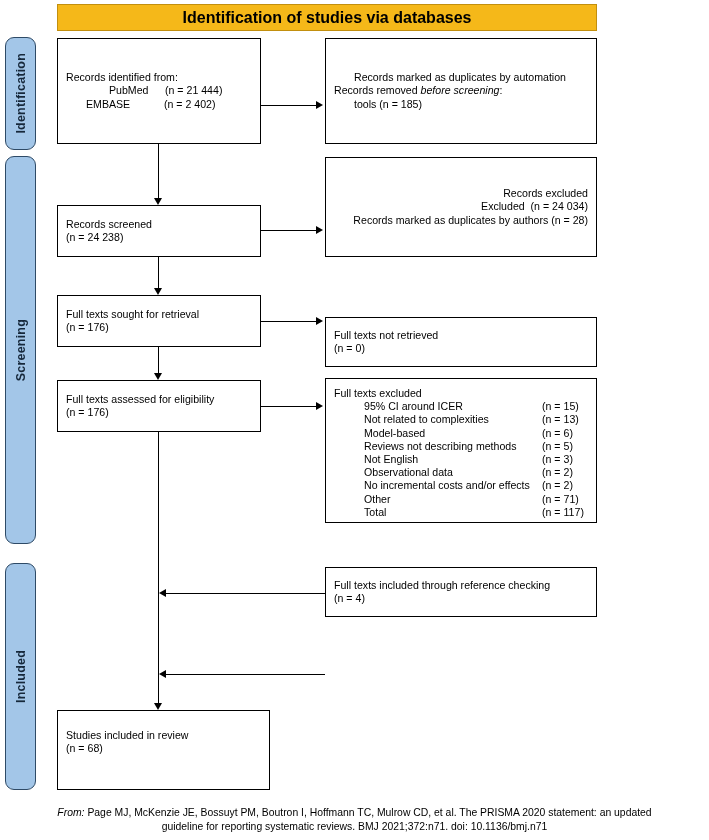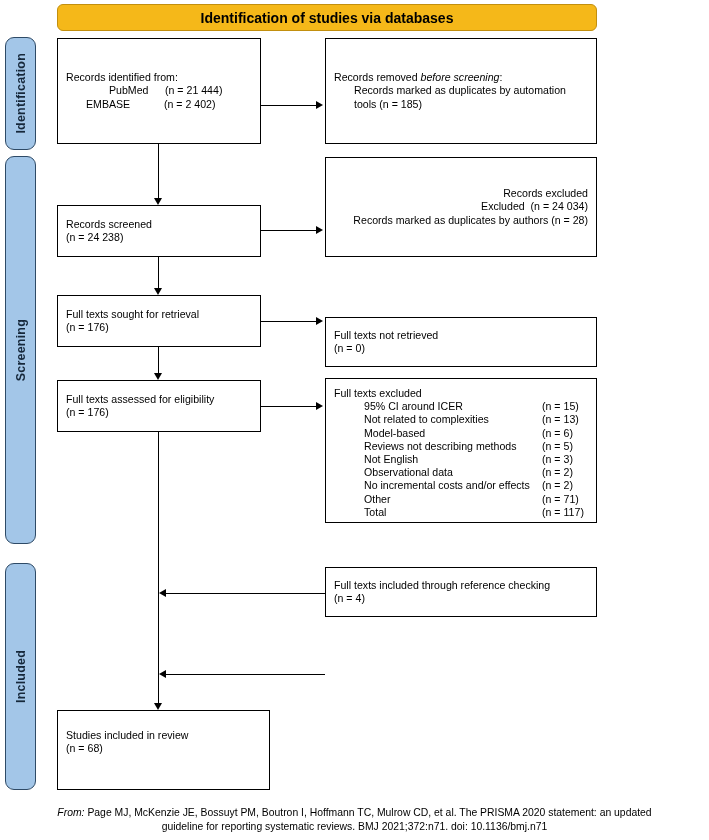--- a/index.html
+++ b/index.html
@@ -38,27 +38,27 @@
     letter-spacing: 0.2px;
     color: #16283b;
     white-space: nowrap;
   }
 
   
   .banner {
     position: absolute;
     background: #f5b819;
     border: 1.2px solid #c28f0e;
-    border-radius: 6px;
+    border-radius: 0;
     box-sizing: border-box;
     display: flex;
     align-items: center;
     justify-content: center;
     font-weight: bold;
-    font-size: 14px;
+    font-size: 16px;
     color: #000000;
   }
 
   
   .box {
     position: absolute;
     background: #ffffff;
     border: 1.5px solid #000000;
     box-sizing: border-box;
     display: flex;
@@ -153,22 +153,22 @@
       <span class="k" style="width:56px;margin-left:23px;">PubMed</span>
       <span class="v">(n = 21 444)</span>
     </div>
     <div class="kv" style="padding-left:20px;">
       <span class="k" style="width:78px;">EMBASE</span>
       <span class="v">(n = 2 402)</span>
     </div>
   </div>
 
   <div class="box" style="left:325px; top:38px; width:272px; height:106px;">
+    <div class="line indent">Records marked as duplicates by automation</div>
     <div class="line"><span>Records removed </span><span class="ital">before screening</span><span>:</span></div>
-    <div class="line indent">Records marked as duplicates by automation</div>
     <div class="line indent">tools (n = 185)</div>
   </div>
 
   <div class="hline" style="left:261px; top:105px; width:56px;"></div>
   <div class="arrow-r" style="left:316px; top:101px;"></div>
 
   <div class="vline" style="left:158px; top:144px; height:56px;"></div>
   <div class="arrow-d" style="left:154px; top:198px;"></div>
 
   <div class="box" style="left:57px; top:205px; width:204px; height:52px;">

